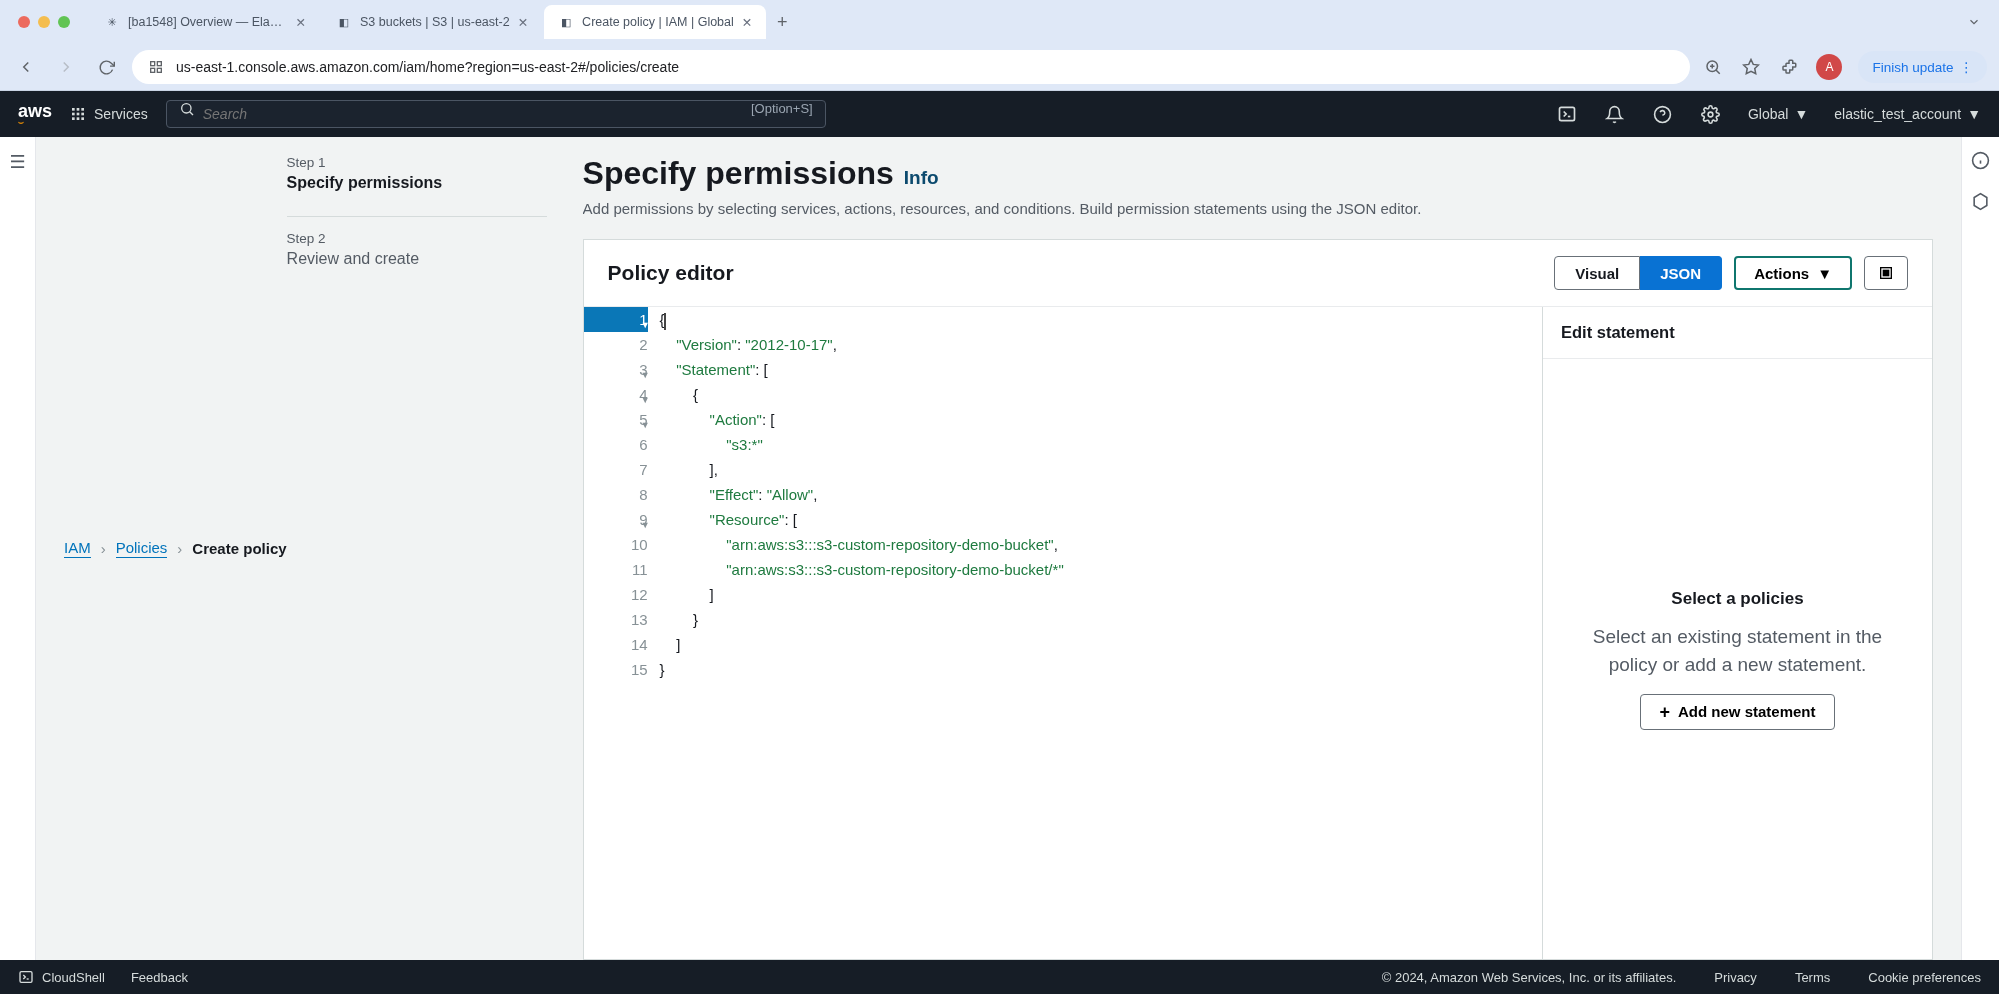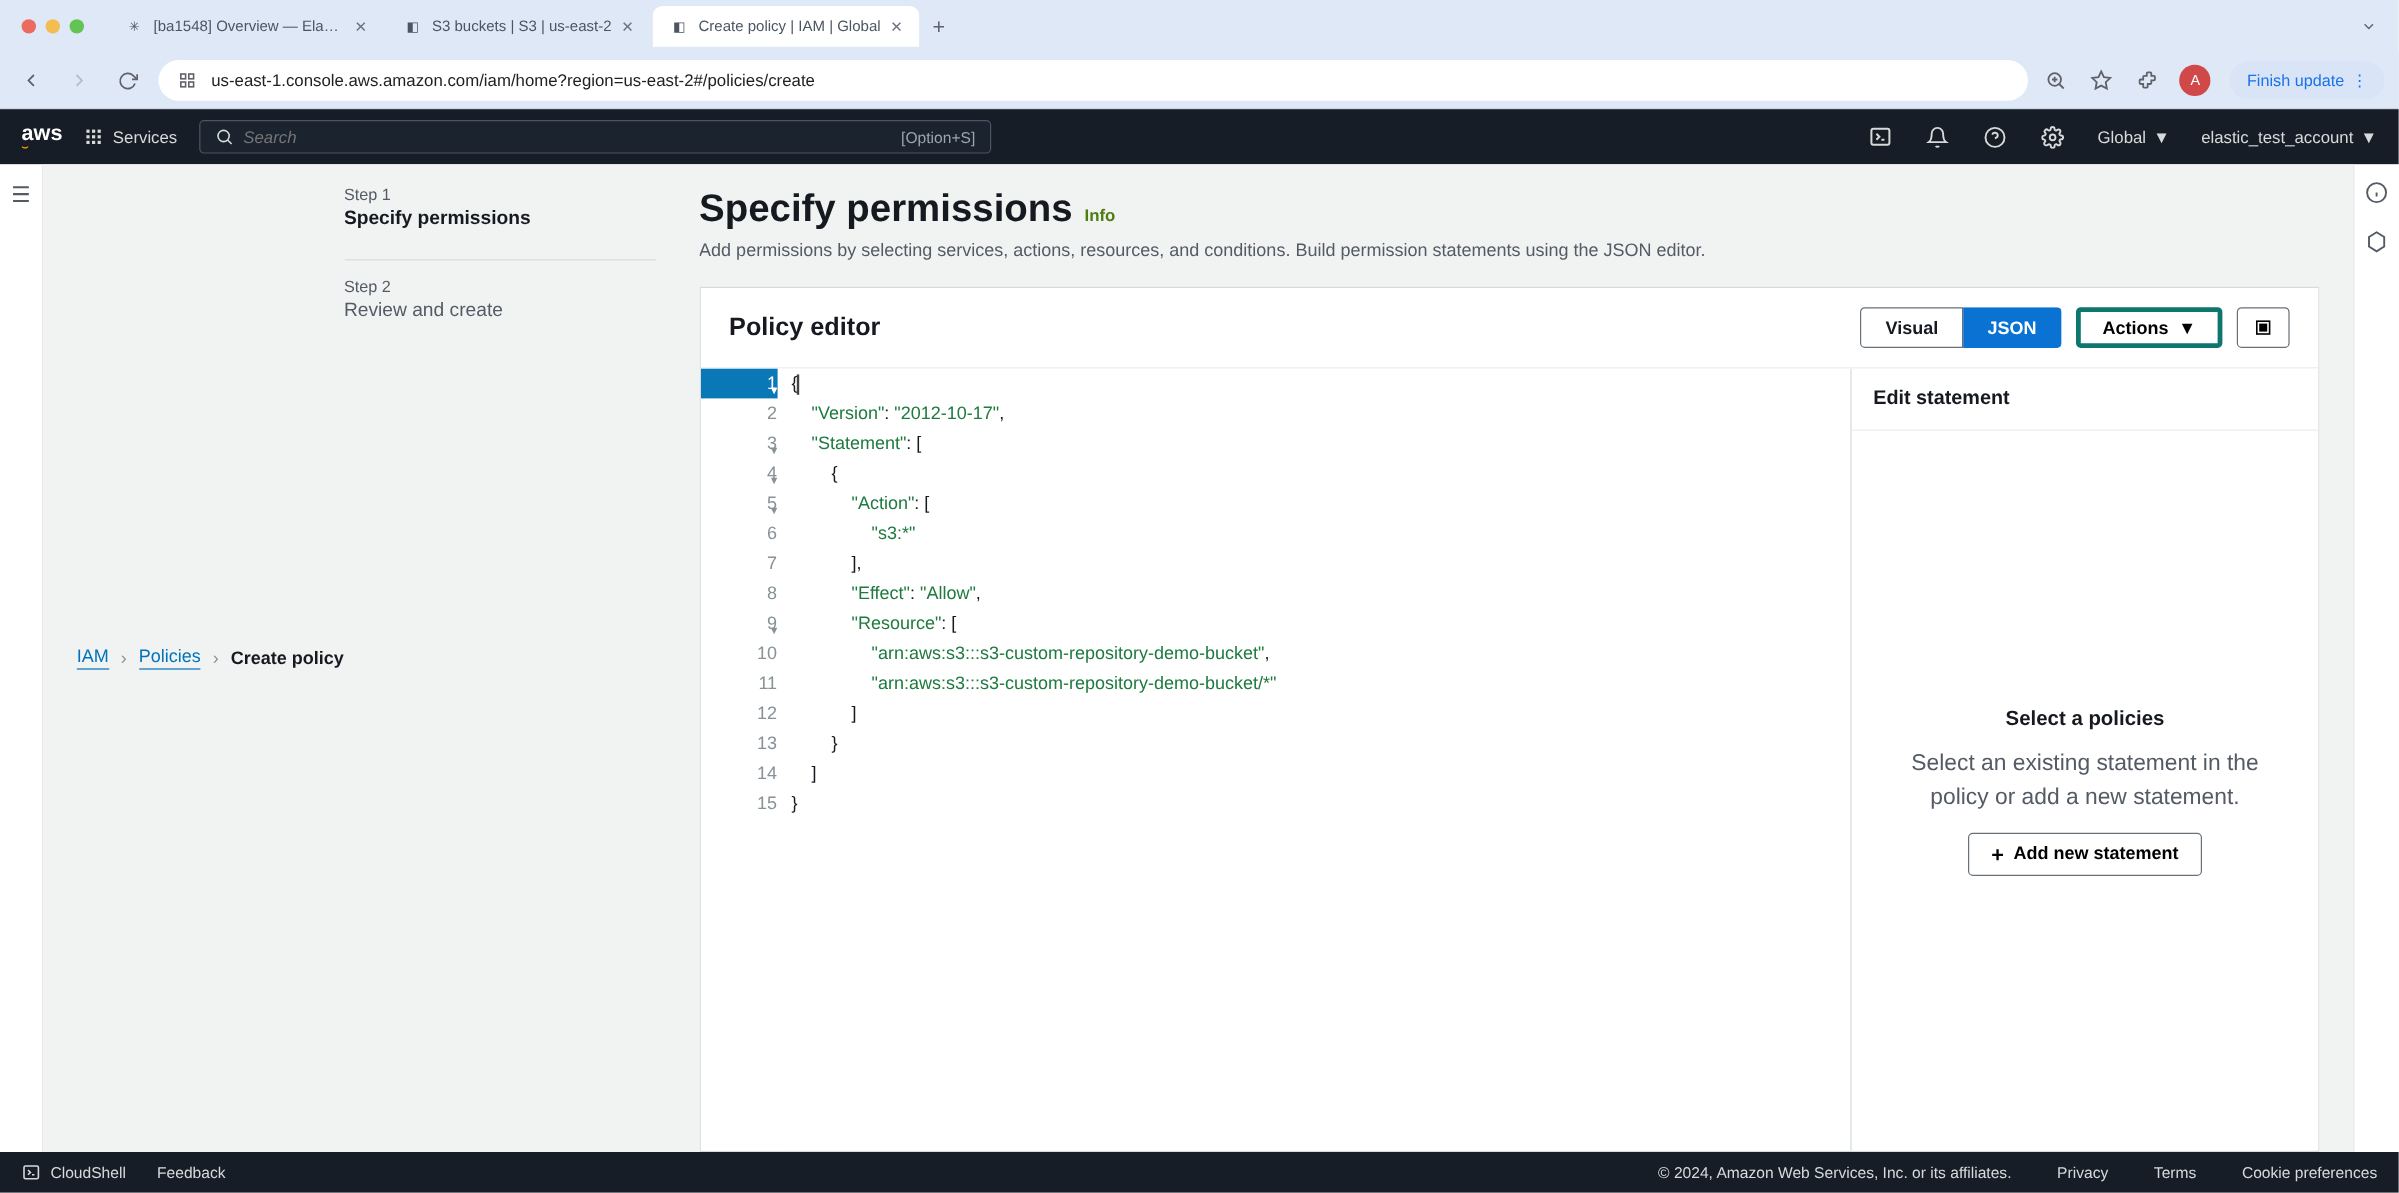--- a/index.html
+++ b/index.html
@@ -25,21 +25,21 @@
 .addr-actions{display:flex;align-items:center;gap:16px;}
 .addr-action{width:22px;height:22px;display:flex;align-items:center;justify-content:center;color:#5f6368;cursor:pointer;}
 .avatar{width:26px;height:26px;border-radius:50%;background:#d14848;color:#fff;display:flex;align-items:center;justify-content:center;font-size:12px;}
 .finish-update{background:#d9e5f7;border-radius:18px;height:32px;padding:0 14px;display:flex;align-items:center;gap:6px;font-size:13.5px;color:#1a73e8;cursor:pointer;}
 
 
 .aws-header{background:#161d26;height:46px;display:flex;align-items:center;color:#d5dbdb;padding:0 18px;gap:18px;}
 .aws-logo{color:#fff;font-weight:700;font-size:18px;display:flex;flex-direction:column;line-height:1;}
 .aws-logo-arc{color:#ff9900;font-size:9px;margin-top:-2px;}
 .services-btn{display:flex;align-items:center;gap:8px;cursor:pointer;font-size:14px;}
-.search-wrap{flex:0 0 660px;display:flex;align-items:center;background:#1b232e;border:1px solid #4b5563;border-radius:4px;height:28px;padding:0 12px;gap:8px;}
+.search-wrap{flex:0 0 660px;display:flex;background:#1b232e;border:1px solid #4b5563;border-radius:4px;height:28px;padding:0 12px;gap:8px;}
 .search-wrap input{background:none;border:none;outline:none;color:#d5dbdb;flex:1;font-style:italic;font-size:14px;}
 .kbd-hint{color:#9aa5b1;font-size:13px;}
 .aws-right{margin-left:auto;display:flex;align-items:center;gap:26px;}
 .aws-icon{width:22px;height:22px;display:flex;align-items:center;justify-content:center;cursor:pointer;color:#d5dbdb;}
 .region-sel,.acct-sel{display:flex;align-items:flex-end;gap:6px;cursor:pointer;font-size:14px;}
 
 
 .main{flex:1;display:flex;overflow:hidden;background:#fff;}
 .left-rail{width:36px;border-right:1px solid #e5e7eb;display:flex;flex-direction:column;align-items:center;padding-top:14px;}
 .hamburger{cursor:pointer;font-size:18px;color:#545b64;}
@@ -50,33 +50,33 @@
 .page-body{display:flex;gap:36px;flex:1;overflow:hidden;}
 .wizard-nav{width:260px;flex-shrink:0;}
 .wstep{margin-bottom:24px;}
 .wstep-label{font-size:13.5px;color:#545b64;margin-bottom:4px;}
 .wstep-title{font-size:16px;color:#545b64;}
 .wstep.active .wstep-title{font-weight:700;color:#16191f;}
 .wsep{border-top:1px solid #d5dbdb;margin:14px 0;}
 .main-col{flex:1;display:flex;flex-direction:column;overflow:hidden;}
 .head-row{display:flex;align-items:baseline;gap:10px;margin-bottom:8px;}
 h1{font-size:32px;font-weight:700;color:#16191f;}
-.info-link{color:#4d7c0f;font-size:14px;cursor:pointer;font-weight:700;}
+.info-link{color:#0c4a6e;font-size:19px;cursor:pointer;font-weight:700;}
 .subtitle{font-size:15px;color:#545b64;margin-bottom:22px;}
 
 .panel{background:#fff;border:1px solid #d5dbdb;flex:1;display:flex;flex-direction:column;overflow:hidden;}
 .panel-head{display:flex;align-items:center;padding:16px 24px;border-bottom:1px solid #e9ebed;}
 .panel-title{font-size:21px;font-weight:700;color:#16191f;}
 .panel-actions{margin-left:auto;display:flex;gap:12px;}
 .seg{display:flex;margin-left:39px;}
 .seg button{height:34px;padding:0 20px;border:1px solid #687078;background:#fff;font-size:15px;cursor:pointer;color:#16191f;font-weight:700;}
 .seg button:first-child{border-radius:4px 0 0 4px;}
 .seg button:last-child{border-radius:0 4px 4px 0;border-left:none;}
 .seg button.active{background:#0972d3;color:#fff;border-color:#0972d3;}
-.actions-btn{height:34px;padding:0 18px;border:4px solid #0f766e;background:#fff;border-radius:4px;cursor:pointer;font-size:15px;display:flex;align-items:center;gap:8px;font-weight:700;}
+.actions-btn{height:34px;padding:0 18px;border:2px solid #0f766e;background:#fff;border-radius:4px;cursor:pointer;font-size:15px;display:flex;align-items:center;gap:8px;font-weight:700;}
 .expand-btn{height:34px;width:44px;border:1px solid #687078;background:#fff;border-radius:4px;cursor:pointer;display:flex;align-items:center;justify-content:center;}
 
 .editor-split{flex:1;display:flex;overflow:hidden;}
 .code-pane{flex:1;display:flex;font-family:Menlo,Monaco,Consolas,monospace;font-size:15px;line-height:25px;overflow:hidden;}
 .gutter{width:72px;text-align:right;padding-right:8px;color:#879196;user-select:none;background:#fff;}
 .gutter .ln{height:25px;position:relative;}
 .gutter .ln.sel{background:#0a77b7;color:#fff;}
 .fold{position:absolute;right:-2px;top:6px;font-size:9px;color:#879196;}
 .gutter .ln.sel .fold{color:#fff;}
 .code{flex:1;padding-left:4px;}

